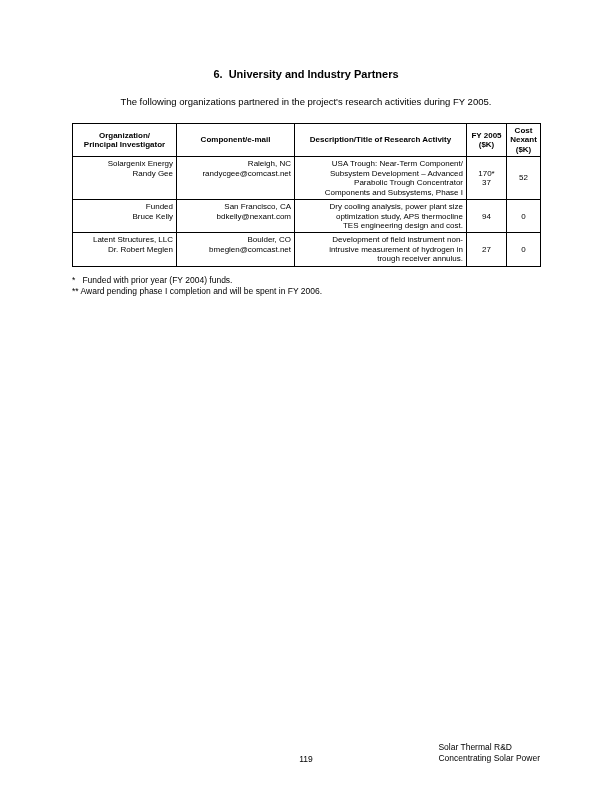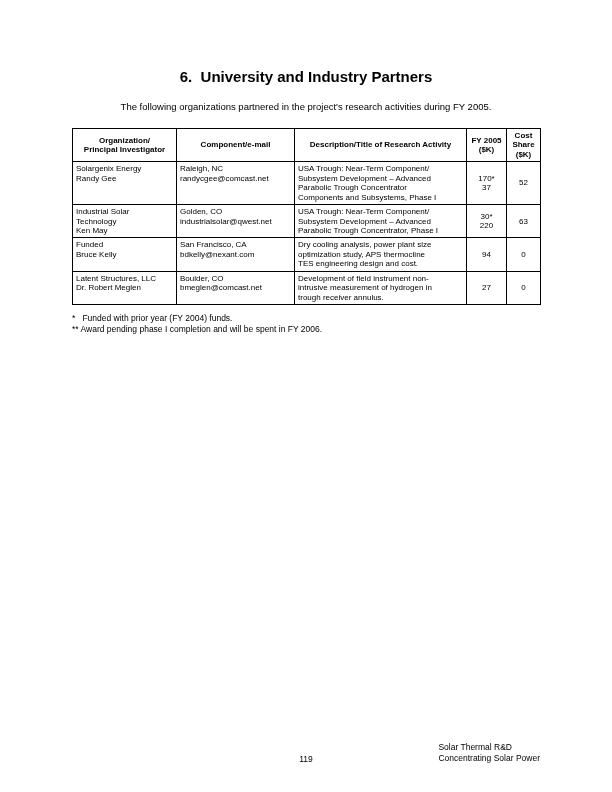--- a/index.html
+++ b/index.html
@@ -13,21 +13,21 @@
     overflow: hidden;
     margin: 0 auto;
   }
   .content {
     position: absolute;
     top: 68px;
     left: 72px;
     width: 468px;
   }
   .heading {
-    font-size: 15px;
+    font-size: 11px;
     font-weight: bold;
     text-align: center;
     margin: 0 0 16px 0;
     white-space: pre;
   }
   .intro {
     font-size: 9.5px;
     text-align: center;
     margin: 1px 0 16px 0;
     white-space: pre;
@@ -43,21 +43,21 @@
     border: 1px solid #000000;
     padding: 2px 3px;
     white-space: pre;
     overflow: hidden;
   }
   table.partners th {
     font-weight: bold;
     text-align: center;
     vertical-align: middle;
   }
-  td.cell-text { text-align: left; vertical-align: top; }
+  td.cell-text { text-align: right; vertical-align: top; }
   td.cell-num  { text-align: center; vertical-align: middle; }
   col.c-org  { width: 104px; }
   col.c-loc  { width: 118px; }
   col.c-desc { width: 172px; }
   col.c-fy   { width: 40px; }
   col.c-cost { width: 34px; }
   .footnotes {
     font-size: 8.5px;
     margin-top: 8px;
     white-space: pre;
@@ -103,50 +103,37 @@
       </colgroup>
       <thead>
         <tr>
           <th>Organization/
 Principal Investigator</th>
           <th>Component/e-mail</th>
           <th>Description/Title of Research Activity</th>
           <th>FY 2005
 ($K)</th>
           <th>Cost
-Share
+Nexant
 ($K)</th>
         </tr>
       </thead>
       <tbody>
         <tr>
           <td class="cell-text">Solargenix Energy
 Randy Gee</td>
           <td class="cell-text">Raleigh, NC
 randycgee@comcast.net</td>
           <td class="cell-text">USA Trough: Near-Term Component/
 Subsystem Development – Advanced
 Parabolic Trough Concentrator
 Components and Subsystems, Phase I</td>
           <td class="cell-num">170*
 37</td>
           <td class="cell-num">52</td>
-        </tr>
-        <tr>
-          <td class="cell-text">Industrial Solar
-Technology
-Ken May</td>
-          <td class="cell-text">Golden, CO
-industrialsolar@qwest.net</td>
-          <td class="cell-text">USA Trough: Near-Term Component/
-Subsystem Development – Advanced
-Parabolic Trough Concentrator, Phase I</td>
-          <td class="cell-num">30*
-220</td>
-          <td class="cell-num">63</td>
         </tr>
         <tr>
           <td class="cell-text">Funded
 Bruce Kelly</td>
           <td class="cell-text">San Francisco, CA
 bdkelly@nexant.com</td>
           <td class="cell-text">Dry cooling analysis, power plant size
 optimization study, APS thermocline
 TES engineering design and cost.</td>
           <td class="cell-num">94</td>

